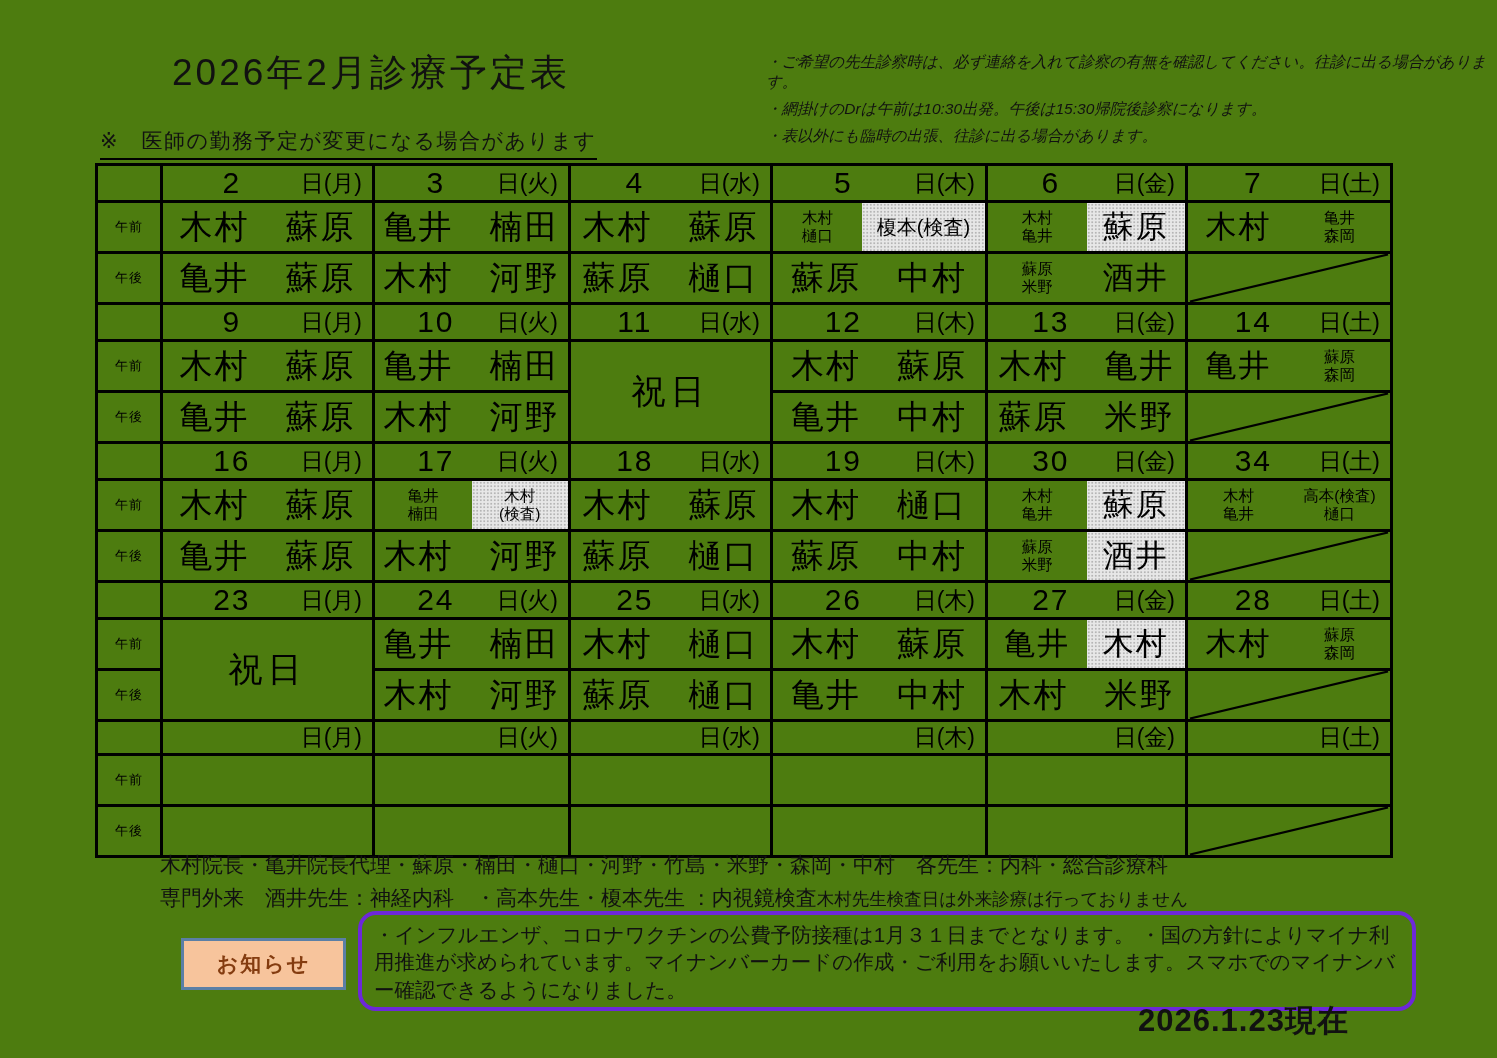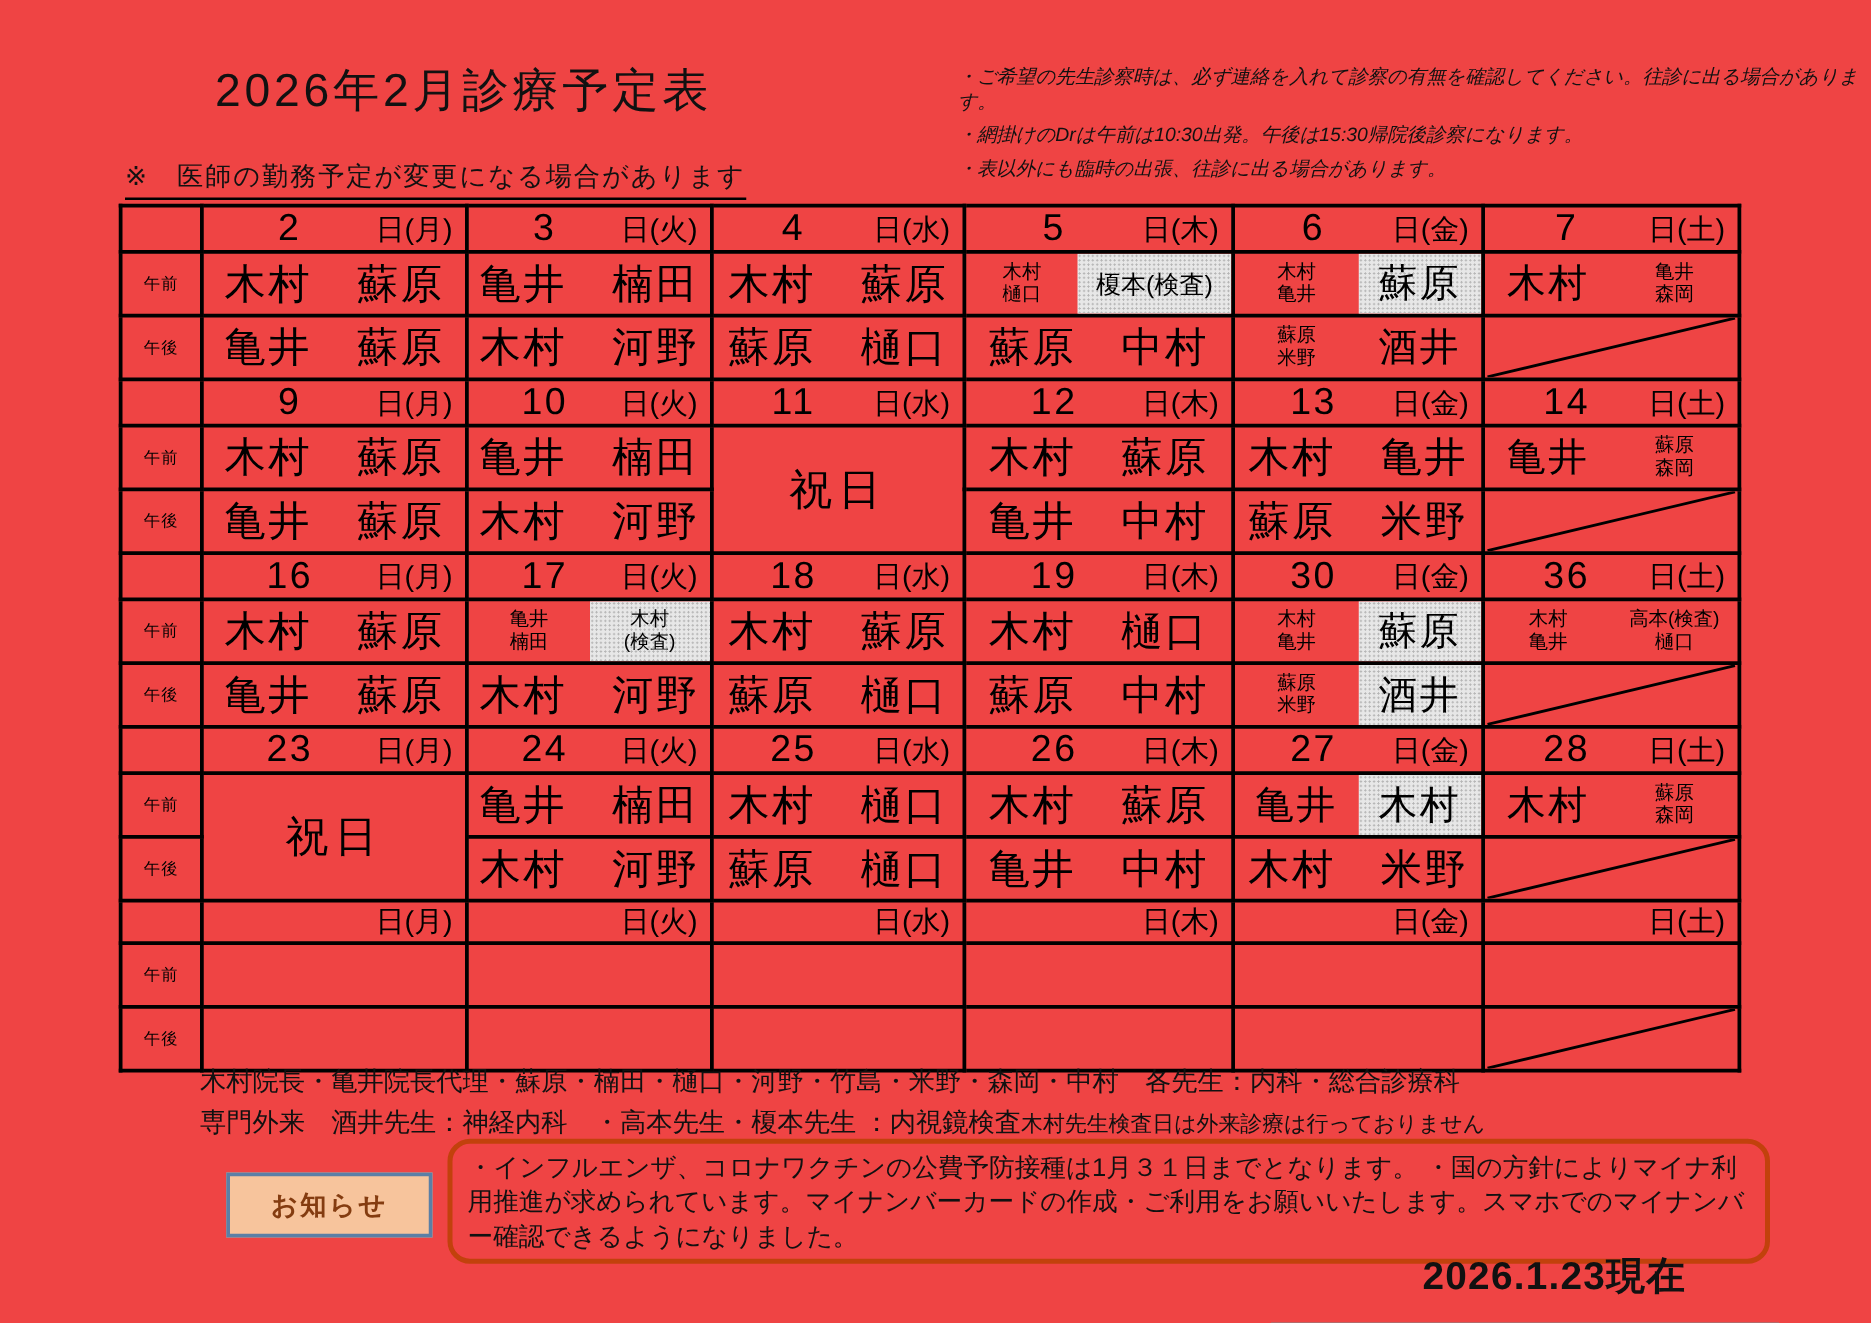--- a/index.html
+++ b/index.html
@@ -1,18 +1,18 @@
 <!DOCTYPE html>
 <html lang="ja"><head>
 <meta charset="utf-8">
 <style>
   * { margin:0; padding:0; box-sizing:border-box; }
   html,body { background:#888; }
   body { font-family:"Liberation Sans","DejaVu Sans",sans-serif; color:#000; }
-  .page { position:relative; width:1497px; height:1058px; background:#ef4444; overflow:hidden; margin:0 auto; }
+  .page { position:relative; width:1497px; height:1058px; background:#4d7c0f; overflow:hidden; margin:0 auto; }
 
   .title { position:absolute; left:172px; top:48px; font-size:37px; letter-spacing:3px; color:#111; }
   .notes { position:absolute; left:766px; top:52px; width:726px; font-size:15.5px; line-height:1.3; color:#111; }
   .notes p { margin-bottom:7px; word-break:break-all;font-style:italic; }
   .caution { position:absolute; left:100px; top:127px; font-size:21px; letter-spacing:1.5px; border-bottom:2.5px solid #000; padding-bottom:3px; color:#111; }
 
   table.sched { position:absolute; left:95px; top:163px; border-collapse:collapse; table-layout:fixed; }
   table.sched td { border:3px solid #000; padding:0; overflow:hidden; vertical-align:middle; }
   tr.hdr  { height:34px; }
   tr.sess { height:51px; }
@@ -43,21 +43,21 @@
 
   .footer1 { position:absolute; left:160px; top:851px; font-size:21px; color:#111; white-space:nowrap; }
   .footer2 { position:absolute; left:160px; top:884px; font-size:21px; color:#111; white-space:nowrap; }
   .footer2 .small { font-size:17.5px; }
 
   .notice-label { position:absolute; left:181px; top:938px; width:165px; height:52px;
                   background:#f7c49c; border:3.5px solid #5b7fa6; color:#843c10;
                   font-size:21px; font-weight:bold; display:flex; align-items:center;
                   justify-content:center; letter-spacing:2px; }
   .notice-box { position:absolute; left:358px; top:911px; width:1058px; height:100px;
-                border:4px solid #c2410c; border-radius:18px; padding:6px 12px;
+                border:4px solid #6d28d9; border-radius:18px; padding:6px 12px;
                 font-size:20.5px; line-height:1.34; word-break:break-all; color:#111; }
   .datestamp { position:absolute; left:1138px; top:1000px; font-size:31px; font-weight:bold;
                letter-spacing:1px; color:#111; }
 </style>
 </head>
 <body>
 
 <div class="page">
   <div class="title">2026年2月診療予定表</div>
 
@@ -353,21 +353,21 @@
             </div>
           </td>
           <td class="dayhead">
             <div class="dh">
               <span class="daynum">30</span>
               <span class="daylab">日(金)</span>
             </div>
           </td>
           <td class="dayhead">
             <div class="dh">
-              <span class="daynum">36</span>
+              <span class="daynum">34</span>
               <span class="daylab">日(土)</span>
             </div>
           </td>
         </tr>
         <tr class="sess">
           <td class="rowlabel">午前</td>
           <td class="namecell">
             <div class="pair">
               <span class="bigname">木村</span>
               <span class="bigname">蘇原</span>

